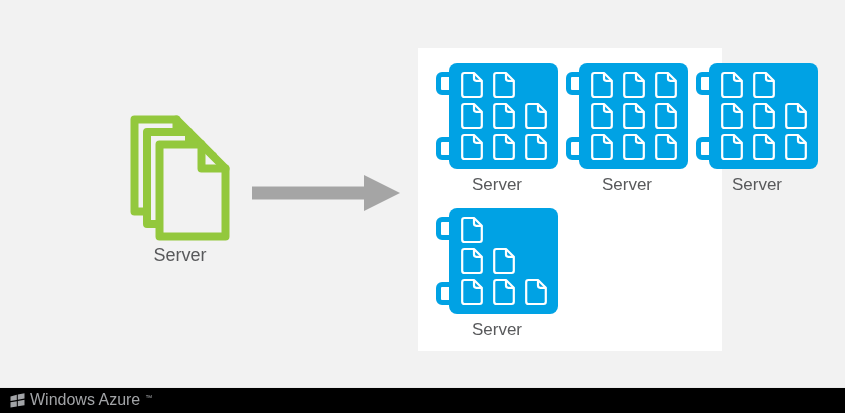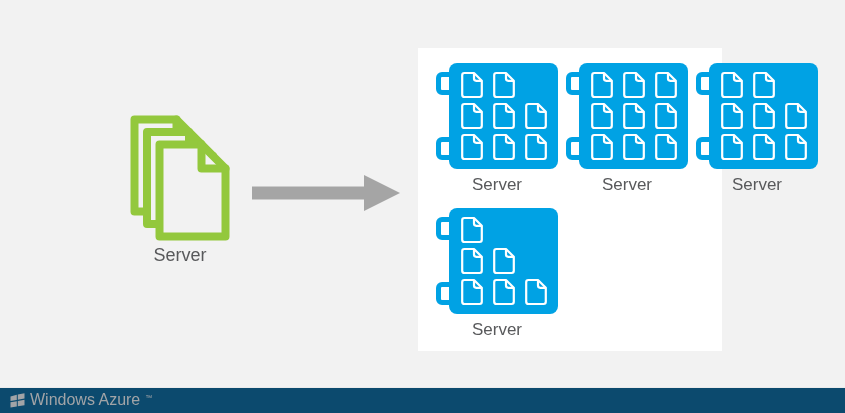--- a/index.html
+++ b/index.html
@@ -43,21 +43,21 @@
   .doc-grid{
     position:absolute; left:10px; right:9px; top:8px; bottom:8px;
     display:grid; grid-template-columns:repeat(3,24px); grid-auto-rows:28px;
     column-gap:8px; row-gap:3px; justify-content:center; align-content:center;
   }
   .doc{width:24px; height:28px;}
   .doc svg{display:block;}
   .server-caption{margin-top:6px; font-size:17px;}
   .footer{
     position:absolute; left:0; right:0; bottom:0; height:26px;
-    background:#0c4a6e; border-top:1px solid #EBEBEB;
+    background:#000000; border-top:1px solid #EBEBEB;
   }
   .brand{
     position:absolute; left:10px; top:3px; display:flex; align-items:center; gap:5px;
     color:var(--brand-gray); font-size:16px; white-space:nowrap;
   }
   .brand sup{font-size:7px; line-height:1; margin-top:-6px;}
 </style>
 </head>
 <body>
 

